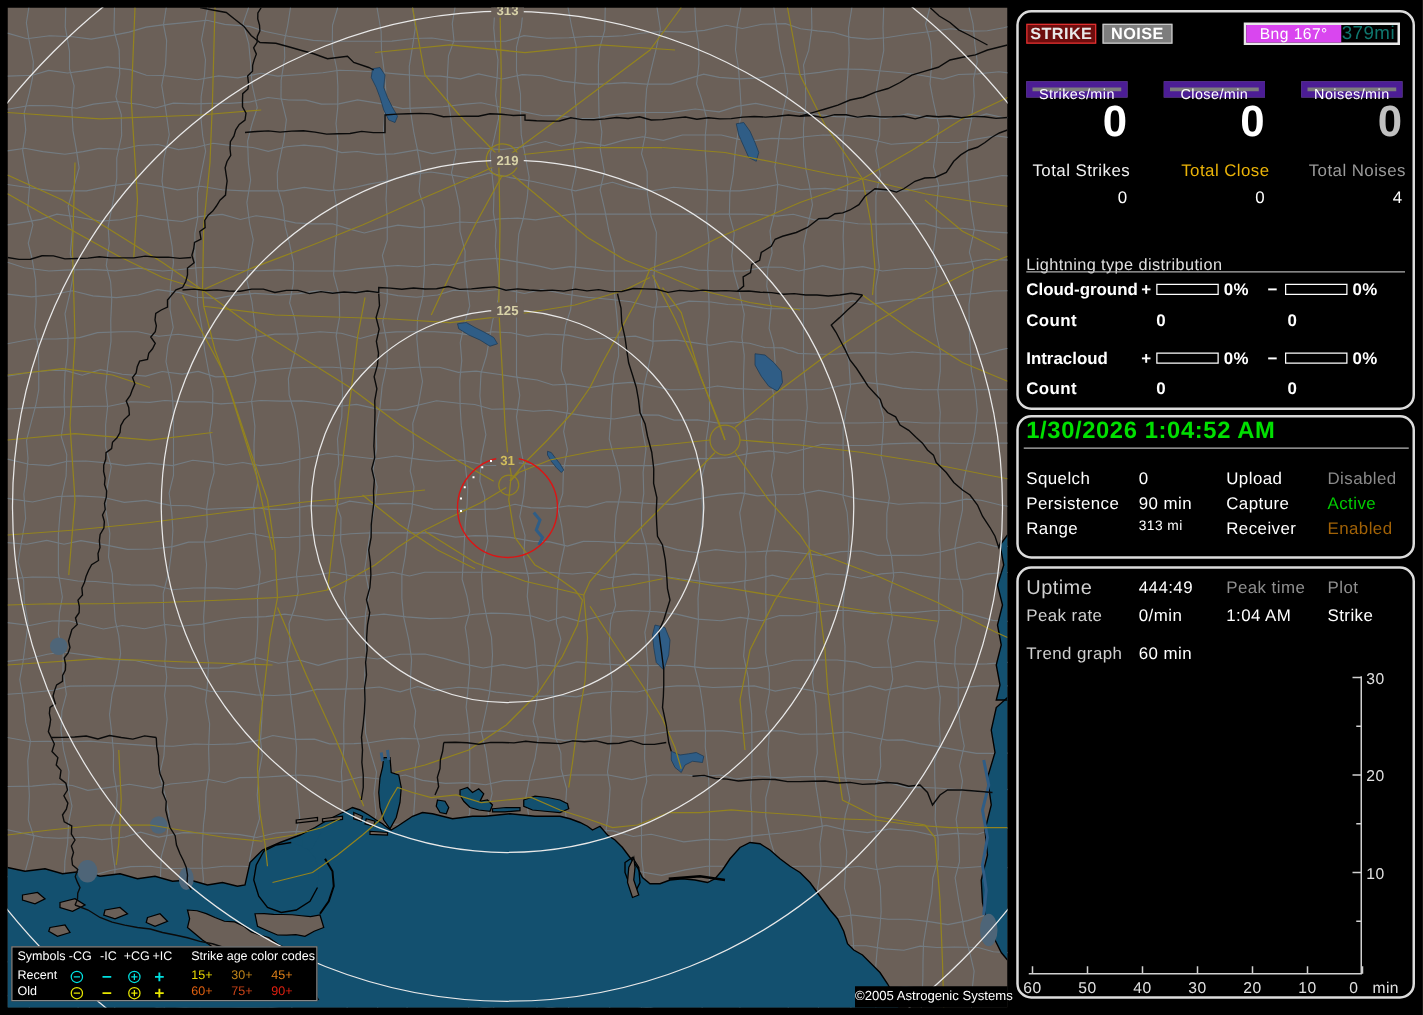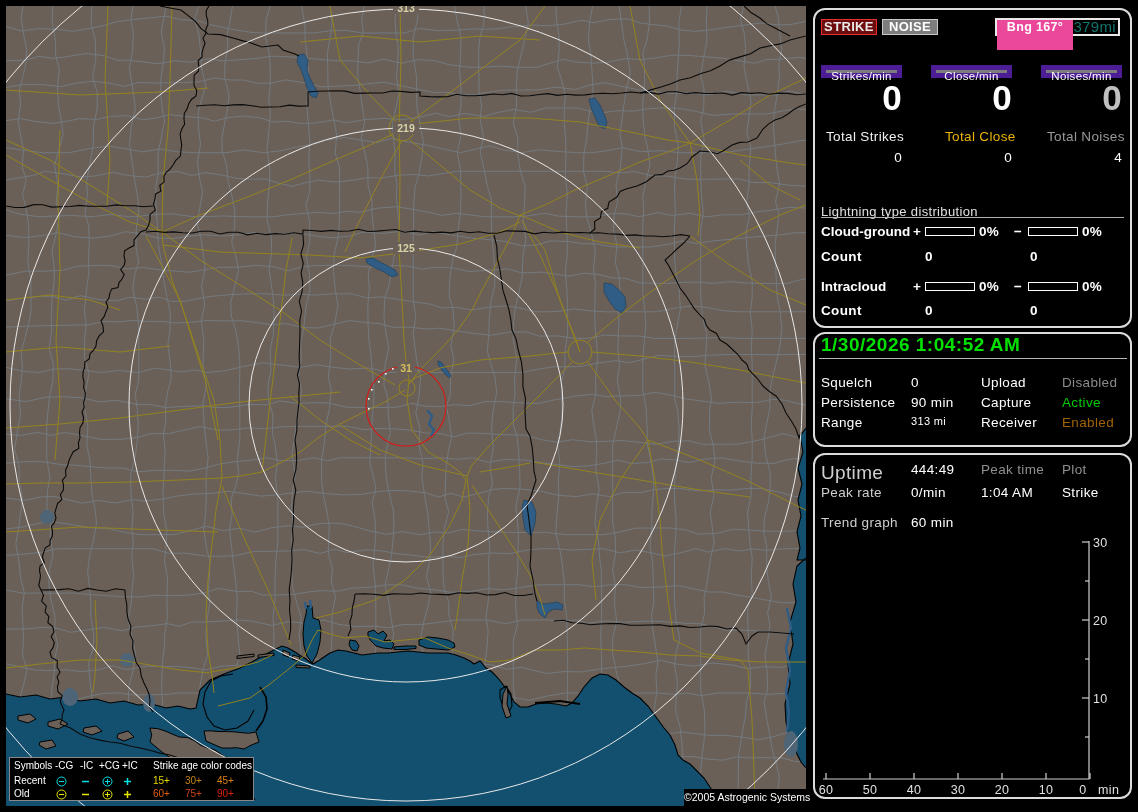--- a/index.html
+++ b/index.html
@@ -225,21 +225,21 @@
 <rect x="393.0" y="242" width="26" height="12" fill="#6B6058"></rect>
 <text x="406" y="252" fill="#D8D2A8" text-anchor="middle">125</text>
 <rect x="397.0" y="362" width="18" height="12" fill="#6B6058"></rect>
 <text x="406" y="372" fill="#D2BE5C" text-anchor="middle">31</text>
 </g>
 </svg>
 <div class="panel" style="top:8px;height:320px"></div>
 <div class="abs" style="left:821px;top:19px;width:56px;height:16px;background:#6E0D0D;border:1px solid #E03030;box-sizing:border-box;color:#E8E8E8;font-weight:bold;font-size:13px;text-align:center;line-height:14px">STRIKE</div>
 <div class="abs" style="left:882px;top:19px;width:56px;height:16px;background:#7D7D7D;border:1px solid #C8C8C8;box-sizing:border-box;color:#fff;font-weight:bold;font-size:13px;text-align:center;line-height:14px">NOISE</div>
 <div class="abs" style="left:995px;top:18px;width:125px;height:18px;border:2px solid #E8E8E8;box-sizing:border-box;background:#000">
-    <div style="position:absolute;left:0;top:0;width:76px;height:30px;background:#ec4899;color:#fff;font-weight:bold;font-size:12.5px;text-align:center;line-height:14px">Bng 167°</div>
+    <div style="position:absolute;left:0;top:0;width:76px;height:14px;background:#d946ef;color:#fff;font-weight:normal;font-size:12.5px;text-align:center;line-height:14px">Bng 167°</div>
     <div style="position:absolute;right:2px;top:0;color:#0f766e;font-weight:normal;font-size:15px;line-height:14px">379mi</div>
   </div>
 <div class="btn" style="left:821px;top:65px;width:81px;height:13px;font-size:11.5px;line-height:12px">Strikes/min</div>
 <div class="btn" style="left:931px;top:65px;width:81px;height:13px;font-size:11.5px;line-height:12px">Close/min</div>
 <div class="btn" style="left:1041px;top:65px;width:81px;height:13px;font-size:11.5px;line-height:12px">Noises/min</div>
 <div class="abs" style="left:822px;top:78px;width:80px;text-align:right;color:#FFFFFF;font-size:35px;font-weight:bold">0</div>
 <div class="abs" style="left:932px;top:78px;width:80px;text-align:right;color:#FFFFFF;font-size:35px;font-weight:bold">0</div>
 <div class="abs" style="left:1042px;top:78px;width:80px;text-align:right;color:#C0C0C0;font-size:35px;font-weight:bold">0</div>
 <div class="abs" style="left:826px;top:129px;font-size:13.5px;color:#F0F0F0">Total Strikes</div>
 <div class="abs" style="left:945px;top:129px;font-size:13.5px;color:#eab308">Total Close</div>
@@ -278,21 +278,21 @@
 <div class="abs" style="left:1062px;top:374.5px;font-size:13.5px;color:#8A8A8A">Disabled</div>
 <div class="abs" style="left:821px;top:394.5px;font-size:13.5px">Persistence</div>
 <div class="abs" style="left:911px;top:394.5px;font-size:13.5px">90 min</div>
 <div class="abs" style="left:981px;top:394.5px;font-size:13.5px">Capture</div>
 <div class="abs" style="left:1062px;top:394.5px;font-size:13.5px;color:#00CC00">Active</div>
 <div class="abs" style="left:821px;top:414.5px;font-size:13.5px">Range</div>
 <div class="abs" style="left:911px;top:414.5px;font-size:11px">313 mi</div>
 <div class="abs" style="left:981px;top:414.5px;font-size:13.5px">Receiver</div>
 <div class="abs" style="left:1062px;top:414.5px;font-size:13.5px;color:#a16207">Enabled</div>
 <div class="panel" style="top:453px;height:346px"></div>
-<div class="abs" style="left:821px;top:462px;font-size:19px;color:#CFCFCF">Uptime</div>
+<div class="abs" style="left:821px;top:462px;font-size:16px;color:#CFCFCF">Uptime</div>
 <div class="abs" style="left:911px;top:462px;font-size:13.5px;color:#fff">444:49</div>
 <div class="abs" style="left:981px;top:462px;font-size:13.5px;color:#8F8F8F">Peak time</div>
 <div class="abs" style="left:1062px;top:462px;font-size:13.5px;color:#8F8F8F">Plot</div>
 <div class="abs" style="left:821px;top:484.5px;font-size:13.5px;color:#CFCFCF">Peak rate</div>
 <div class="abs" style="left:911px;top:484.5px;font-size:13.5px;color:#fff">0/min</div>
 <div class="abs" style="left:981px;top:484.5px;font-size:13.5px;color:#fff">1:04 AM</div>
 <div class="abs" style="left:1062px;top:484.5px;font-size:13.5px;color:#fff">Strike</div>
 <div class="abs" style="left:821px;top:514.5px;font-size:13.5px;color:#CFCFCF">Trend graph</div>
 <div class="abs" style="left:911px;top:514.5px;font-size:13.5px;color:#fff">60 min</div>
 <svg class="abs" width="320" height="270" viewBox="810 530 320 270" style="left:810px;top:530px">

